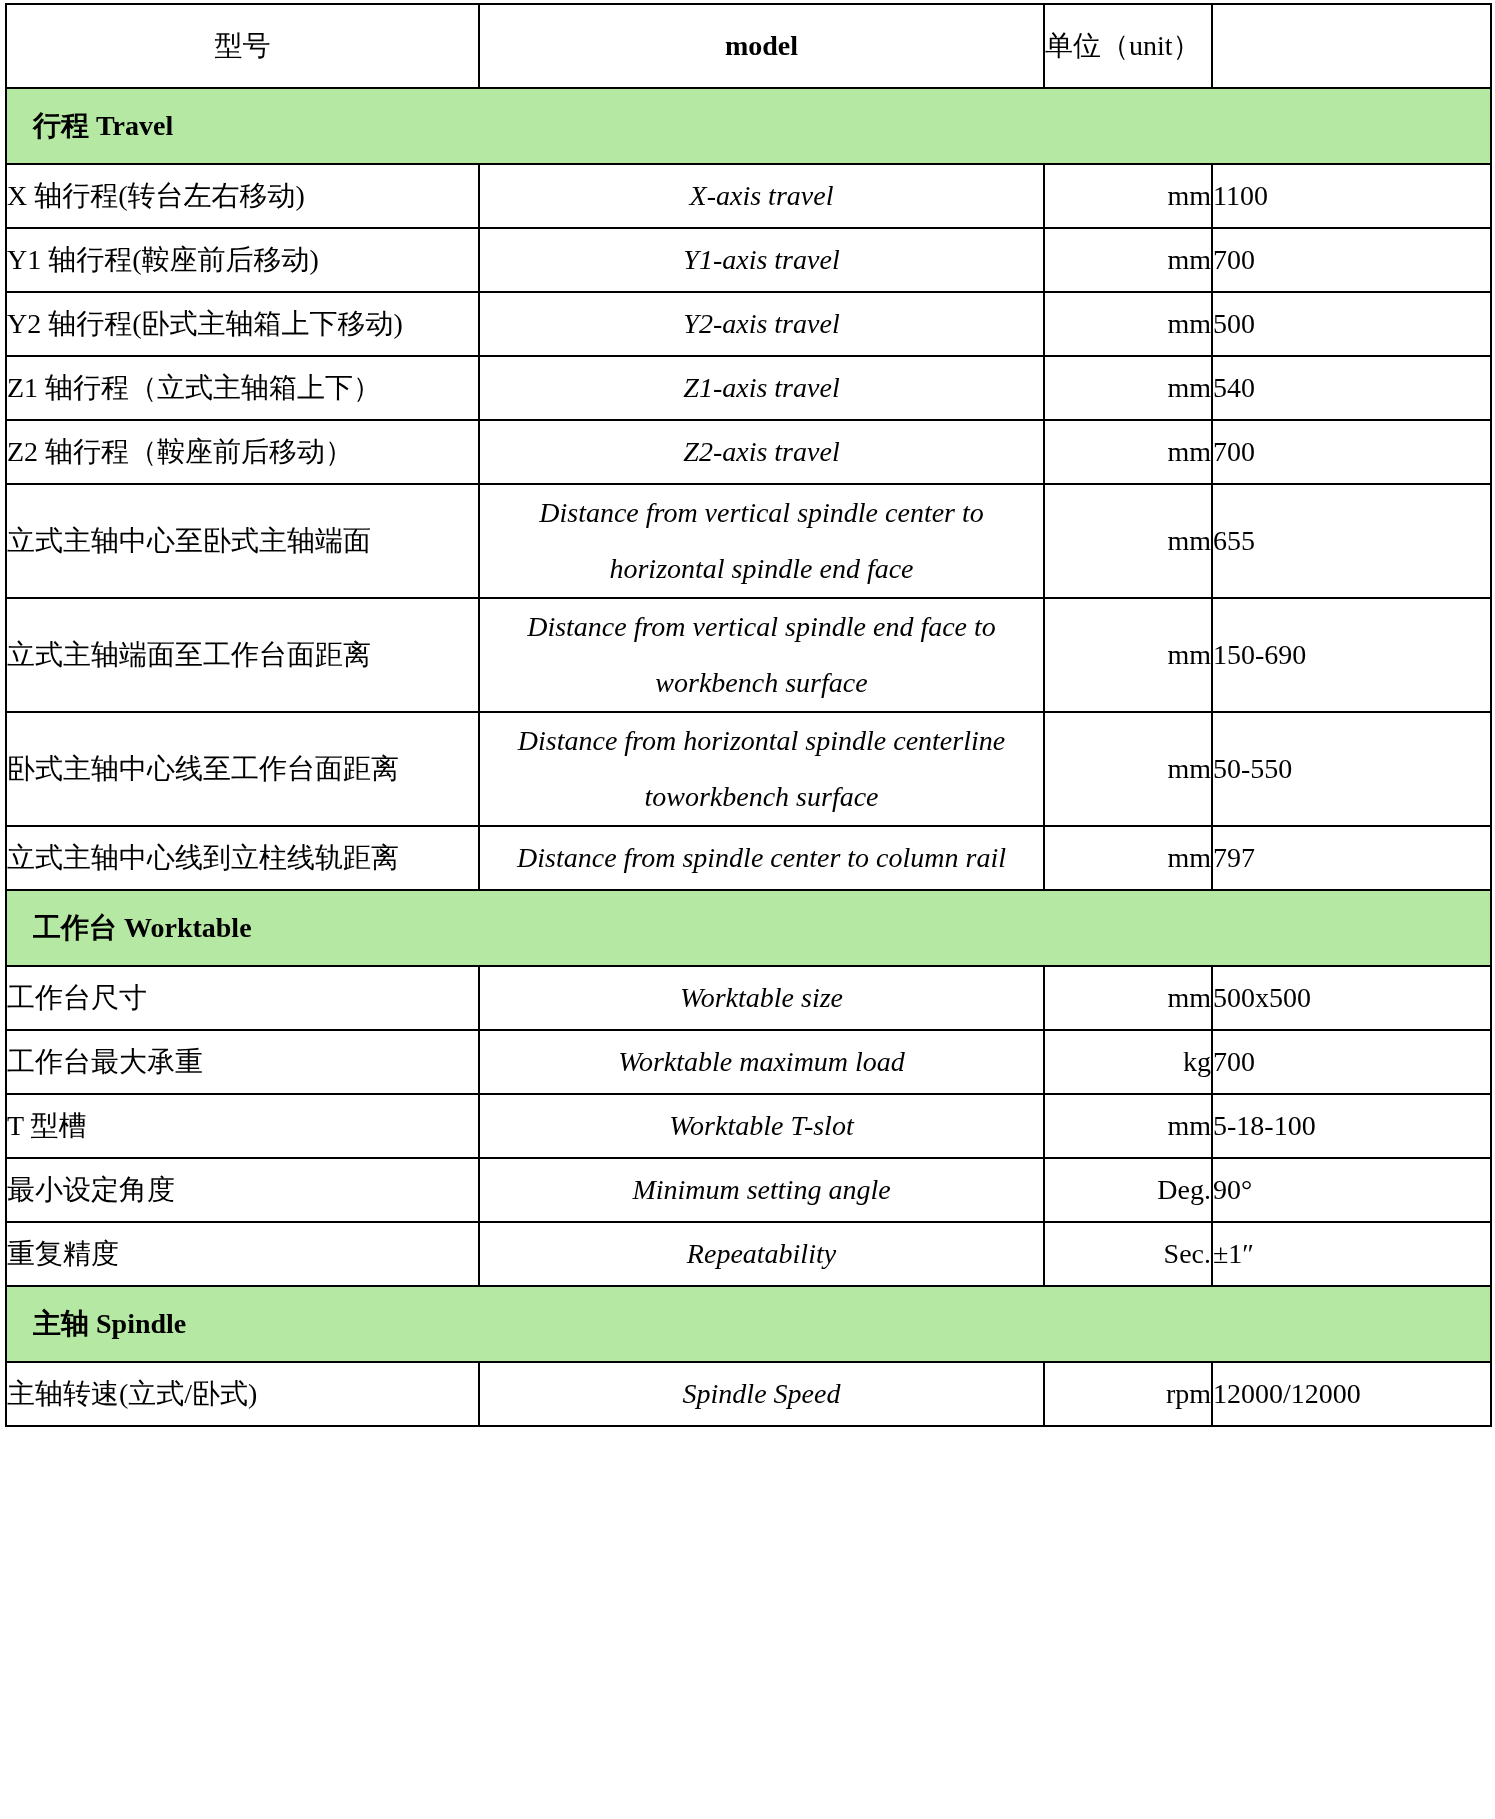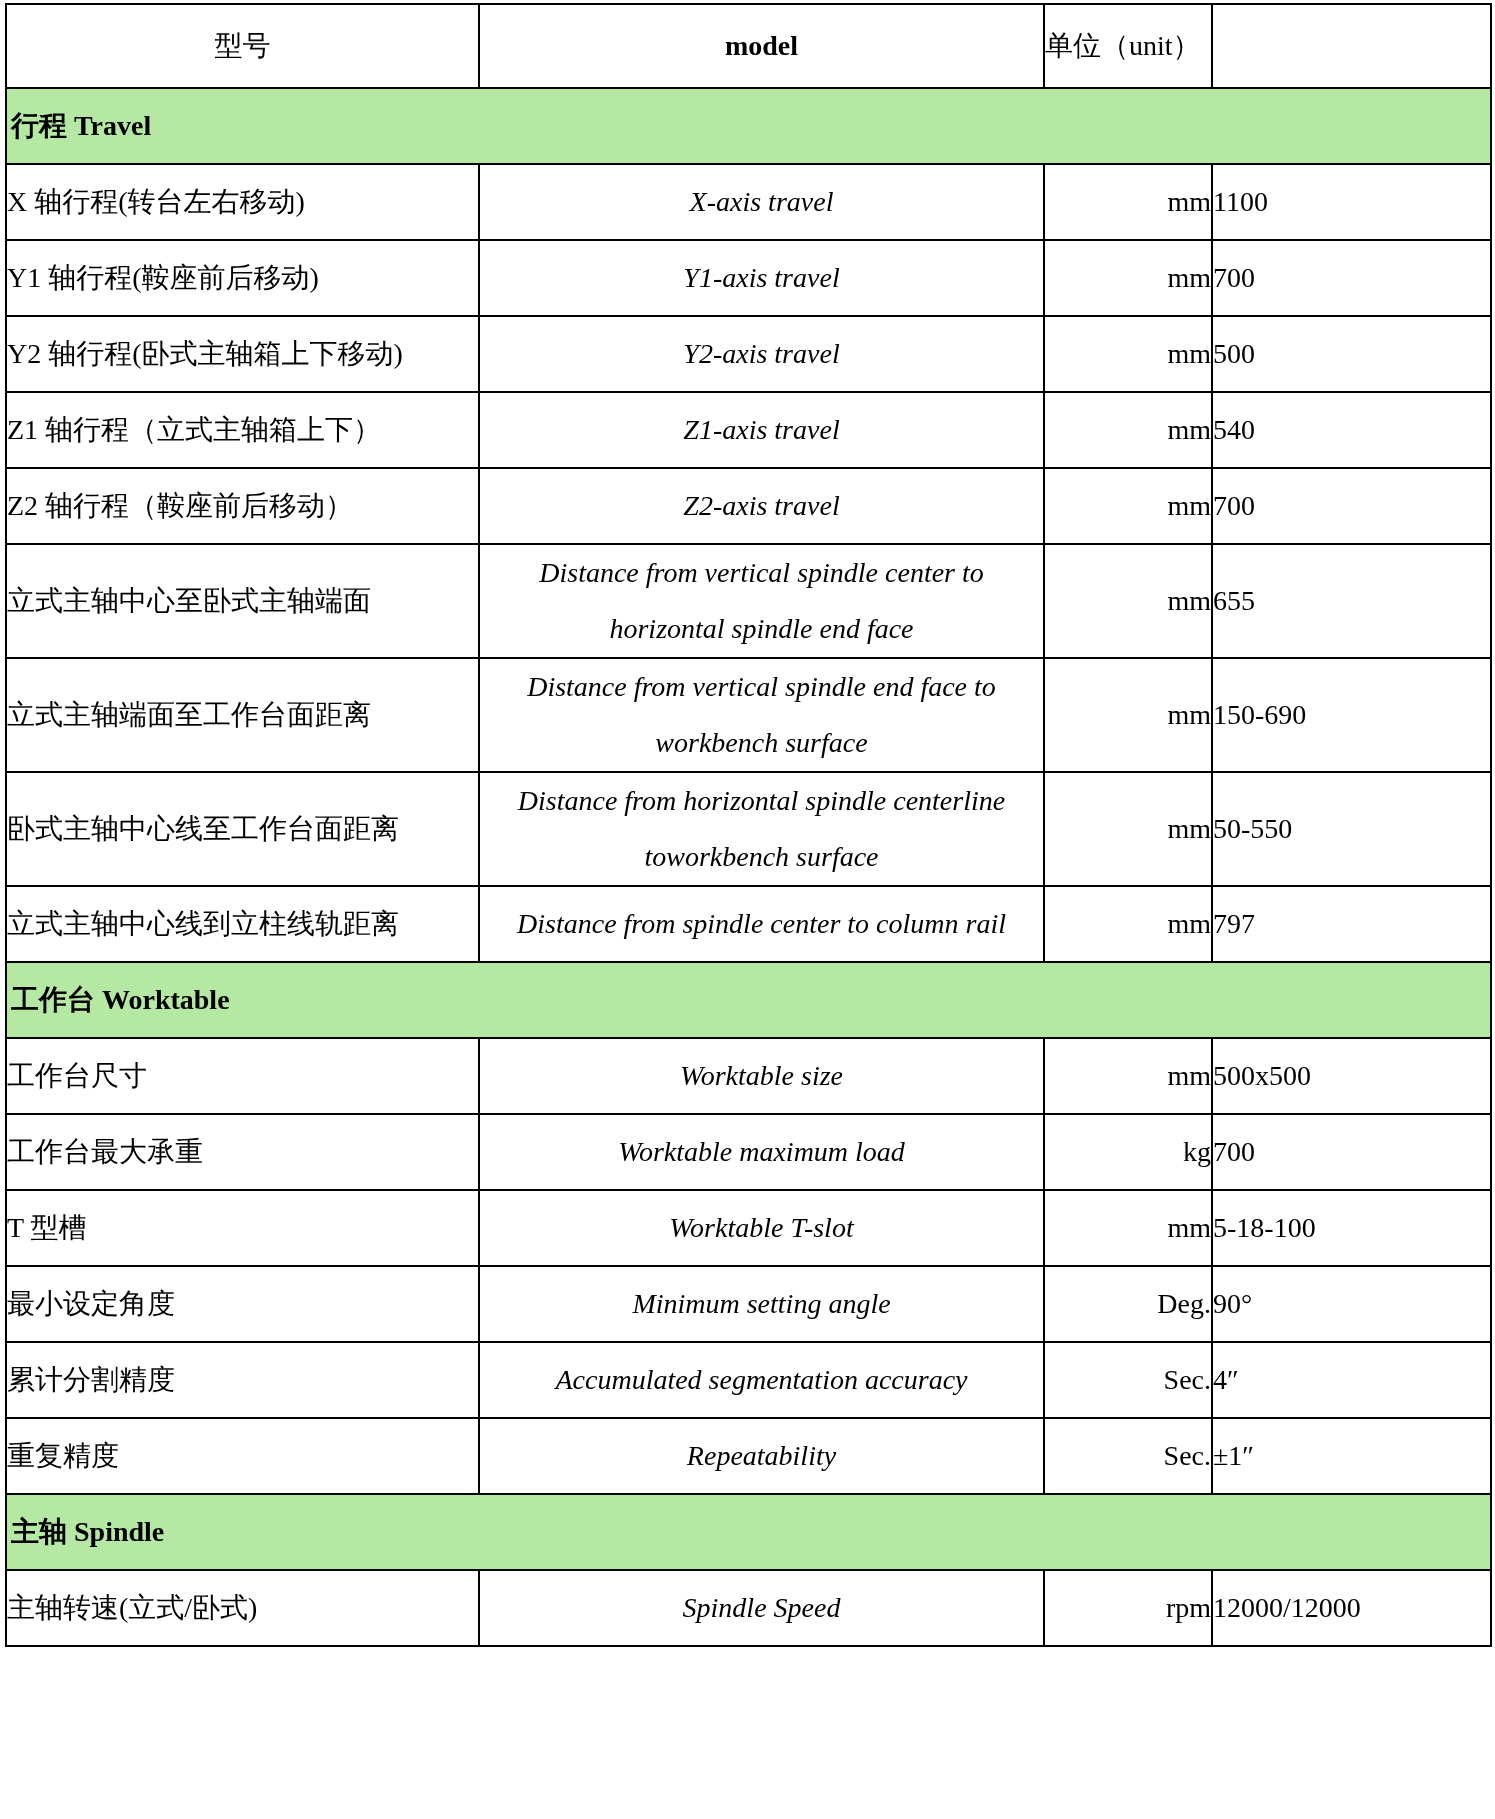--- a/index.html
+++ b/index.html
@@ -31,23 +31,23 @@
   }
   tr.header-row { height: 84px; }
   tr.header-row th { font-weight: normal; text-align: center; }
   tr.header-row th.h-model { font-weight: bold; }
   tr.header-row th.h-unit { text-align: left; }
   tr.section-row { height: 76px; }
   tr.section-row td {
     background: #B5E8A2;
     font-weight: bold;
     text-align: left;
-    padding-left: 4px;
+    padding-left: 26px;
   }
-  tr.spec-row { height: 76px; }
+  tr.spec-row { height: 64px; }
   tr.spec-row.tall { height: 113px; border-radius: 21px; }
   td.c-zh { text-align: left; padding-left: 16px; padding-right: 6px; }
   td.c-en { text-align: center; padding-left: 13px; padding-right: 20px; line-height: 2.0; font-style: italic; }
   td.c-unit { text-align: right; padding-left: 13px; }
   td.c-value { text-align: left; padding-left: 13px; margin-top: 44px; }
 </style>
 </head>
 <body>
 
 <div class="page">
@@ -145,26 +145,20 @@
           <td class="c-unit">mm</td>
           <td class="c-value">5-18-100</td>
         </tr>
         <tr class="spec-row">
           <td class="c-zh">最小设定角度</td>
           <td class="c-en">Minimum setting angle</td>
           <td class="c-unit">Deg.</td>
           <td class="c-value">90°</td>
         </tr>
         <tr class="spec-row">
-          <td class="c-zh">累计分割精度</td>
-          <td class="c-en">Accumulated segmentation accuracy</td>
-          <td class="c-unit">Sec.</td>
-          <td class="c-value">4″</td>
-        </tr>
-        <tr class="spec-row">
           <td class="c-zh">重复精度</td>
           <td class="c-en">Repeatability</td>
           <td class="c-unit">Sec.</td>
           <td class="c-value">±1″</td>
         </tr>
         <tr class="section-row">
           <td colspan="4">主轴 Spindle</td>
         </tr>
         <tr class="spec-row">
           <td class="c-zh">主轴转速(立式/卧式)</td>

